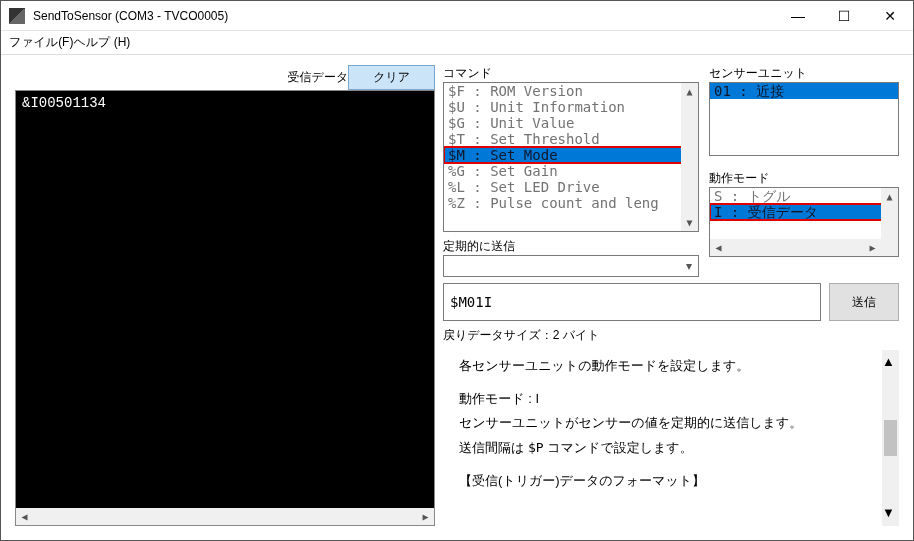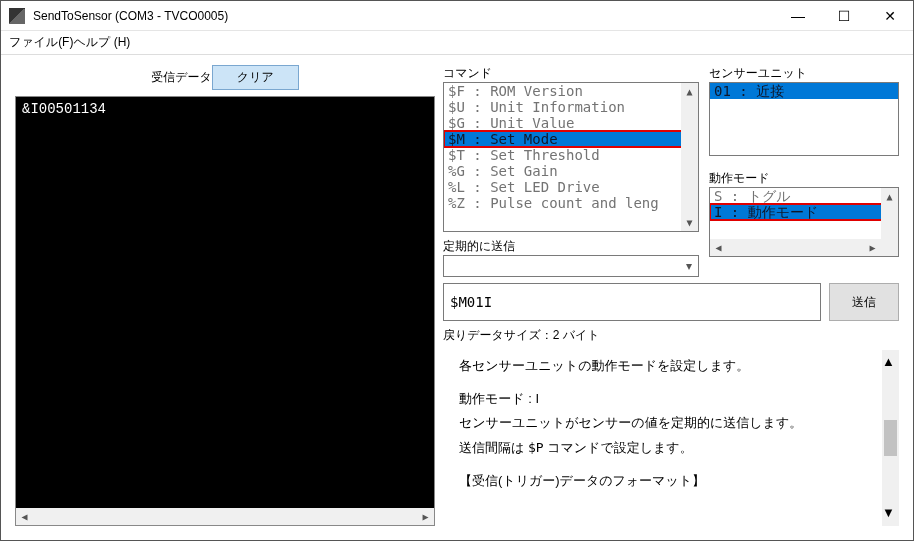--- a/index.html
+++ b/index.html
@@ -49,22 +49,22 @@
     flex: 1;
     display: flex;
     padding: 10px 14px 14px 14px;
     gap: 8px;
   }
   .left { width: 420px; display: flex; flex-direction: column; }
   .right { flex: 1; display: flex; flex-direction: column; gap: 6px; }
   .left-head {
     display: flex;
     align-items: center;
-    justify-content: center;
-    margin-bottom: 6px;
+    justify-content: flex-end;
+    margin-bottom: 0;
   }
   .label { font-size: 12px; }
   .btn {
     border: 1px solid #adadad;
     background: #e1e1e1;
     padding: 2px 18px;
     font-size: 12px;
     cursor: default;
   }
   .btn.clear {
@@ -238,22 +238,22 @@
 
     <div class="right">
       <div class="row">
 
         <div class="group" style="flex:1;">
           <span class="label">コマンド</span>
           <div class="listbox" style="height:150px;">
             <div class="item">$F : ROM Version</div>
             <div class="item">$U : Unit Information</div>
             <div class="item">$G : Unit Value</div>
+            <div class="item">$T : Set Threshold</div>
             <div class="item selected highlight-red">$M : Set Mode</div>
-            <div class="item">$T : Set Threshold</div>
             <div class="item">%G : Set Gain</div>
             <div class="item">%L : Set LED Drive</div>
             <div class="item">%Z : Pulse count and leng</div>
             <div class="vscroll">
               <div class="up">▲</div>
               <div class="down">▼</div>
             </div>
           </div>
           <span class="label" style="margin-top:6px;">定期的に送信</span>
           <div class="combo">
@@ -264,21 +264,21 @@
 
         <div class="group" style="width:190px;">
           <span class="label">センサーユニット</span>
           <div class="listbox" style="height:74px;">
             <div class="item selected">01 : 近接</div>
           </div>
 
           <span class="label" style="margin-top:14px;">動作モード</span>
           <div class="listbox" style="height:70px;">
             <div class="item">S : トグル</div>
-            <div class="item selected highlight-red">I : 動作モード</div>
+            <div class="item selected highlight-red">I : 受信データ</div>
             <div class="vscroll">
               <div class="up">▲</div>
               <div class="down">▼</div>
             </div>
             <div class="hscroll">
               <div class="scroll-arrow">◀</div>
               <div class="scroll-arrow">▶</div>
             </div>
             <div class="corner"></div>
           </div>

